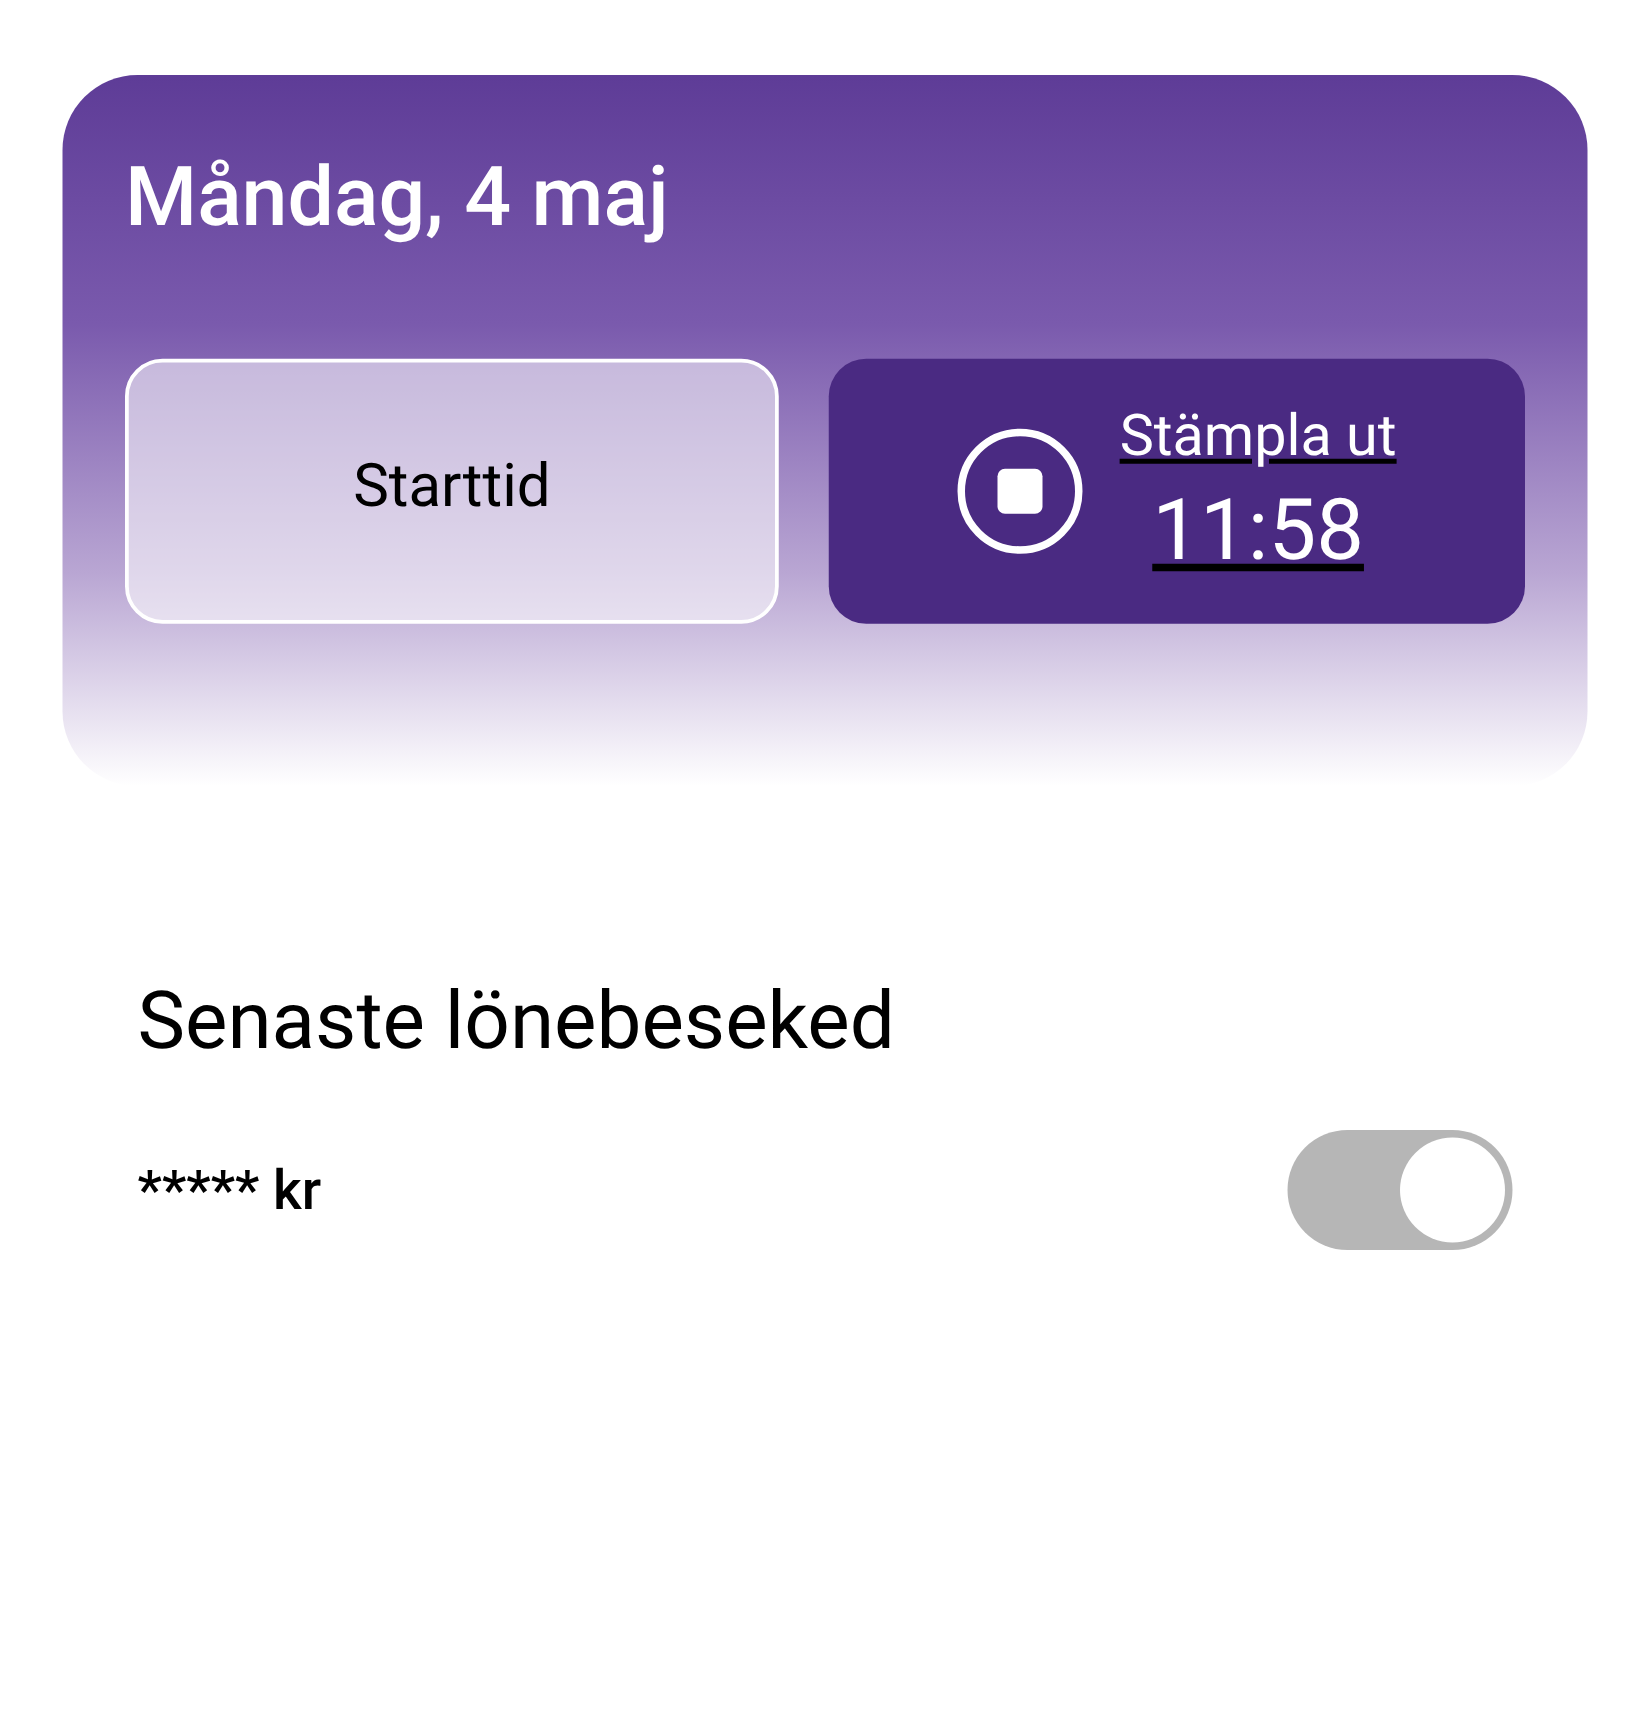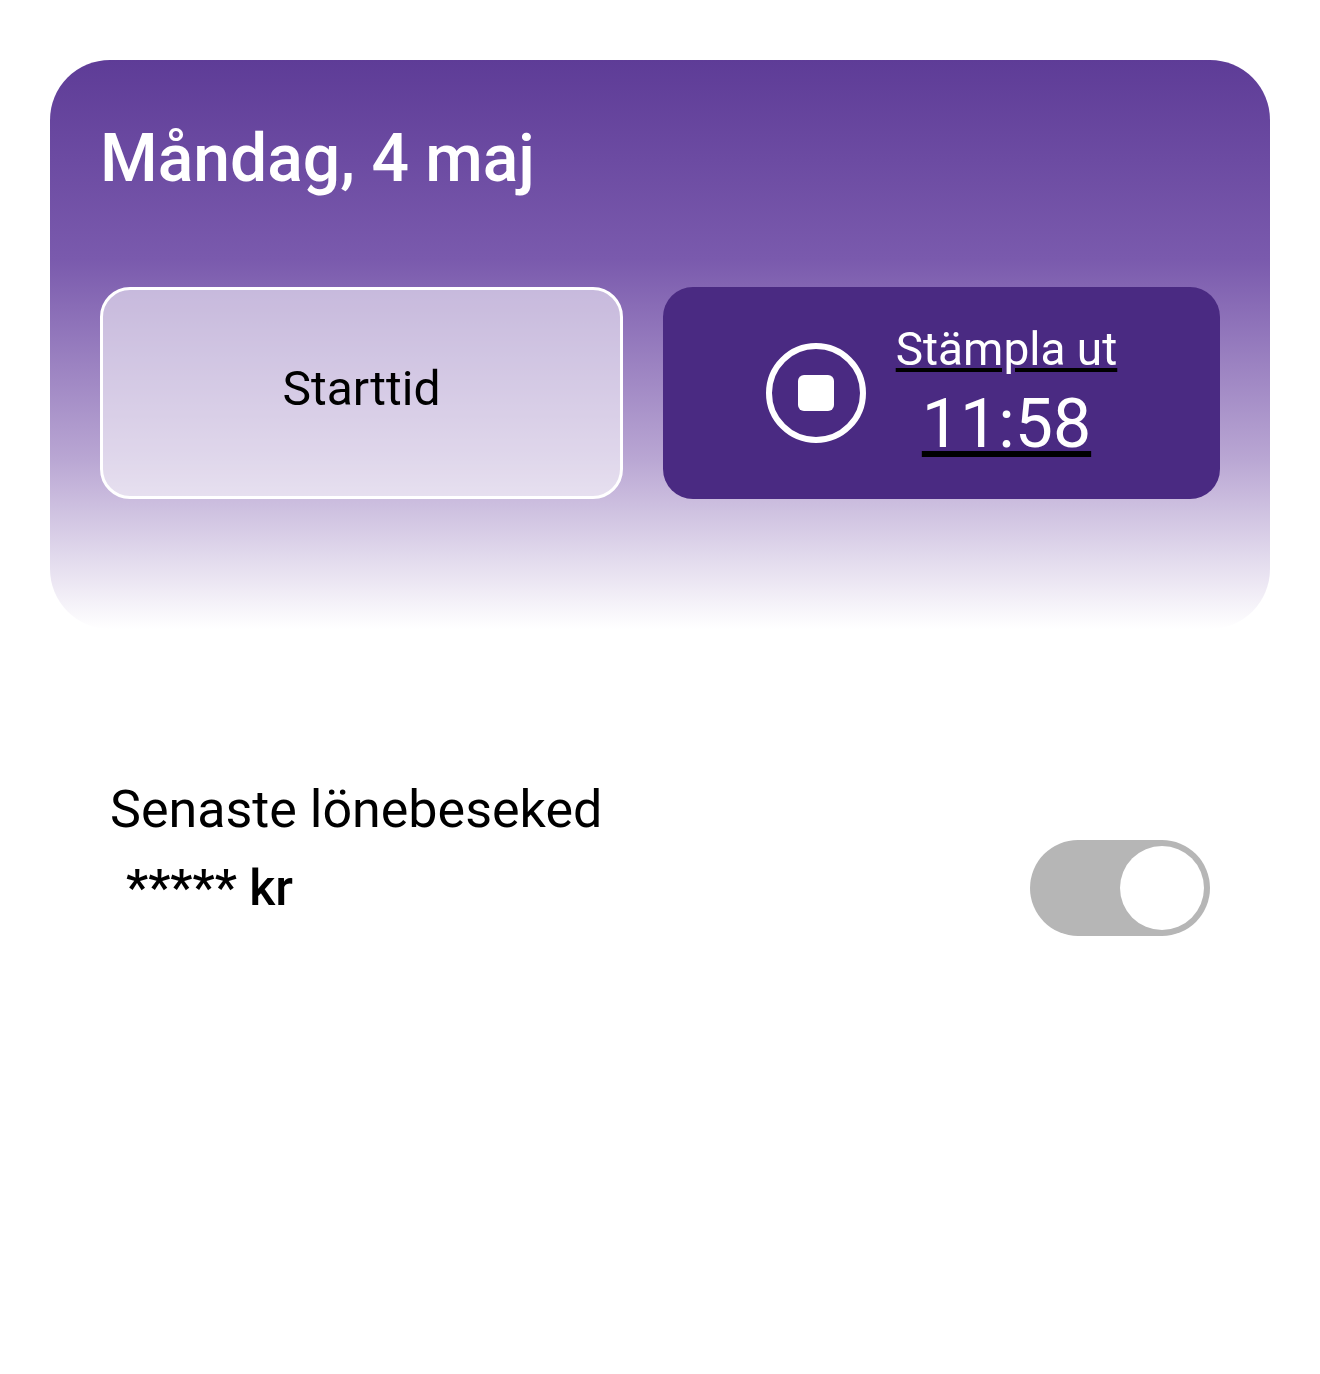--- a/index.html
+++ b/index.html
@@ -103,38 +103,38 @@
     .punch-time {
       color: #ffffff;
       font-size: 68px;
       font-weight: 400;
     }
     .payslip-section {
       padding: 0 60px;
     }
     .payslip-heading {
       color: #000000;
-      font-size: 52px;
+      font-size: 64px;
       font-weight: 400;
+      margin-bottom: 50px;
     }
     .payslip-row {
       display: flex;
       align-items: center;
       justify-content: space-between;
     }
     .payslip-date {
       color: #000000;
       font-size: 62px;
       font-weight: 400;
     }
     .payslip-amount {
       color: #000000;
-      font-size: 50px;
+      font-size: 44px;
       font-weight: 500;
-      margin-left: 16px;
     }
     .toggle {
       width: 180px;
       height: 96px;
       background: #b6b6b6;
       border-radius: 50px;
       position: relative;
       cursor: pointer;
     }
     .toggle-knob {

